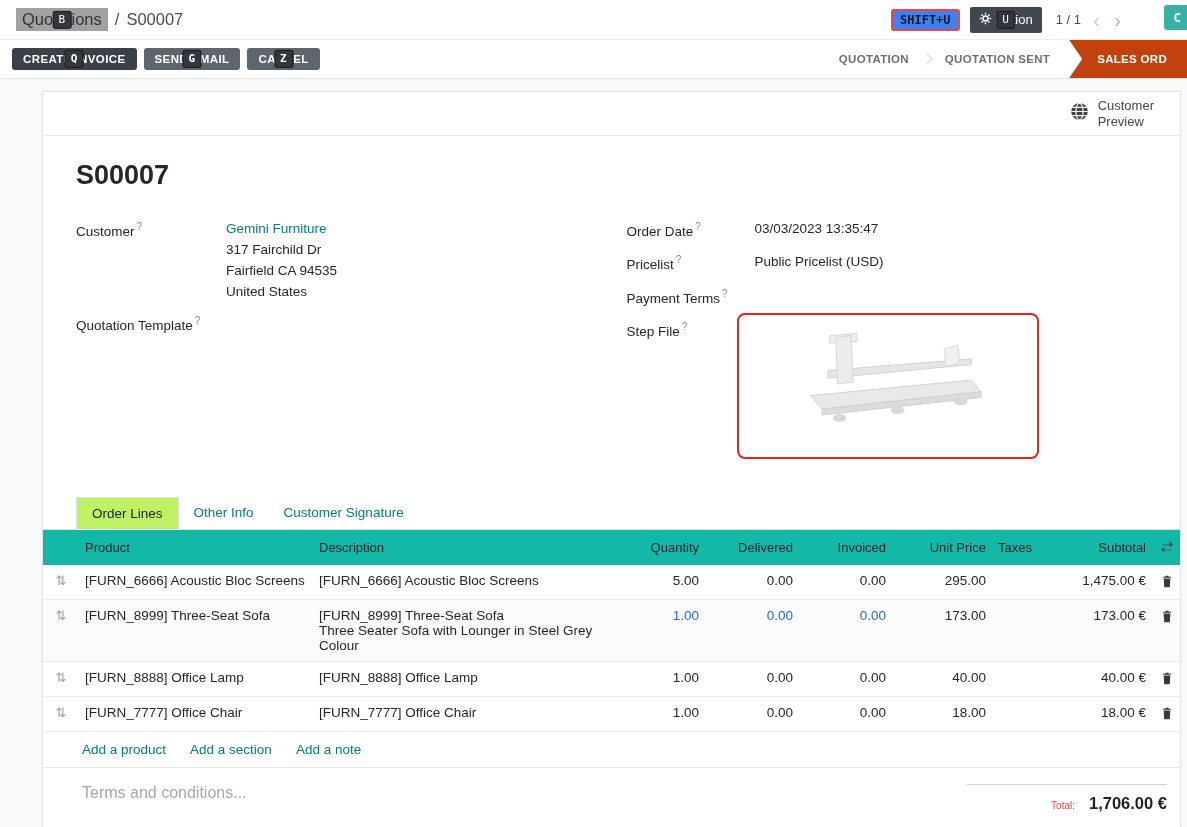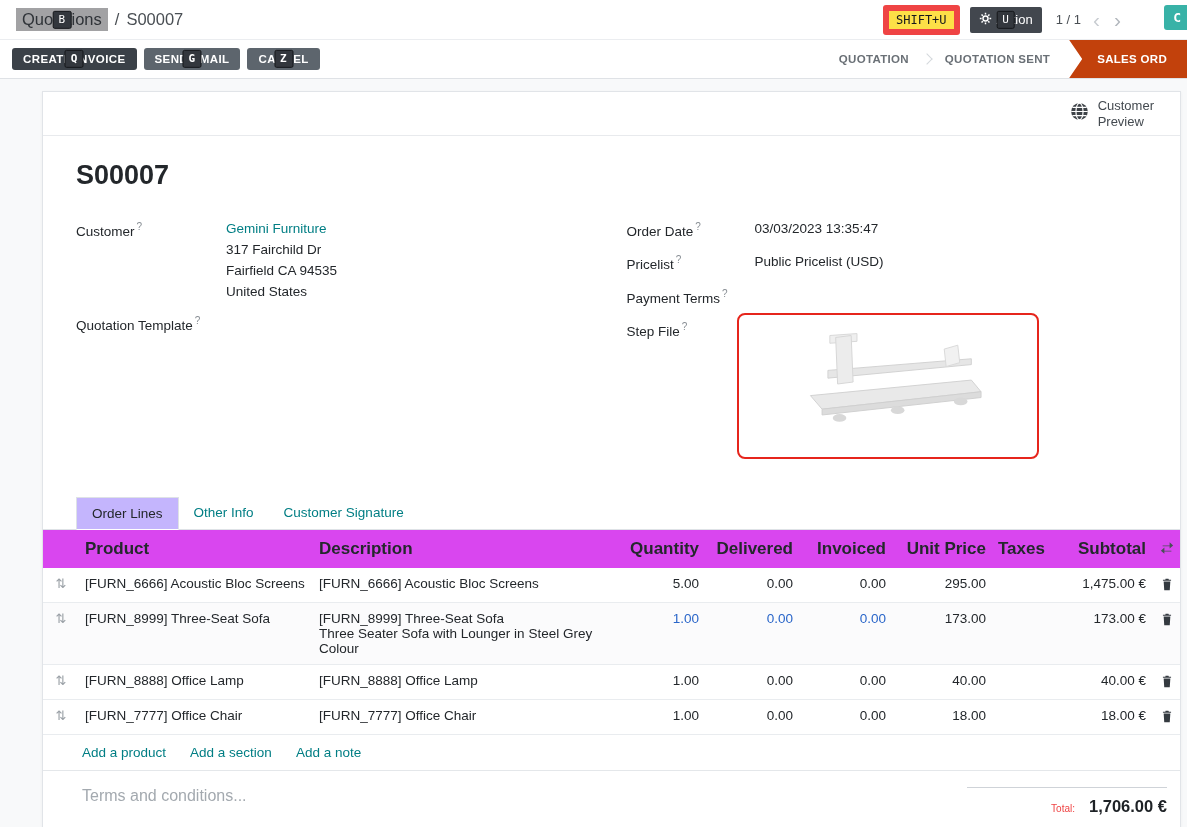--- a/index.html
+++ b/index.html
@@ -7,21 +7,21 @@
   body { font-family:"Liberation Sans", sans-serif; background:#fff; color:#23272b; }
   .app { width:1187px; height:827px; position:relative; overflow:hidden; background:#f8f9fa; }
 
   
   .topbar { height:40px; display:flex; align-items:center; padding:0 16px; background:#fff; position:relative; border-bottom:1px solid #ebedf0; }
   .breadcrumb { font-size:16.5px; color:#4a4f54; display:flex; align-items:center; gap:7px; }
   .bc-parent { position:relative; background:#a2a2a4; color:#2f3338; padding:2px 6px; cursor:pointer; }
   .kbd-badge { font-family:"DejaVu Sans Mono", monospace; font-size:11px; background:#33373d; color:#fff; padding:1px 5px; border-radius:2px; line-height:1.3; border:1px solid #15171a; }
   .bc-badge { position:absolute; left:50%; top:50%; transform:translate(-50%,-50%); }
   .topbar-right { margin-left:auto; display:flex; align-items:center; gap:10px; padding-right:48px; }
-  .shift-badge { font-family:"DejaVu Sans Mono", monospace; font-size:12px; font-weight:400; color:#17191c; background:#fde047; border:6px solid #ef4444; border-radius:3px; padding:2px 7px; }
+  .shift-badge { font-family:"DejaVu Sans Mono", monospace; font-size:12px; font-weight:700; color:#17191c; background:#3b82f6; border:2px solid #ef4444; border-radius:3px; padding:2px 7px; }
   .action-btn { position:relative; display:flex; align-items:center; gap:5px; background:#42474e; color:#fff; border:none; font-size:13px; padding:5px 9px; border-radius:2px; font-family:inherit; cursor:pointer; }
   .pager { font-size:13px; color:#4a4f54; margin-left:4px; }
   .pager-prev, .pager-next { font-size:21px; line-height:1; color:#c8ccd1; padding:0 2px; cursor:pointer; }
   .pager-next { color:#b2b7bd; }
   .corner-badge { position:absolute; right:-14px; top:5px; background:#38b2a7; color:#fff; font-family:"DejaVu Sans Mono", monospace; font-size:13px; font-weight:700; padding:5px 20px 5px 9px; border-radius:3px; }
 
   
   .controlbar { height:39px; display:flex; align-items:center; background:#fff; border-bottom:1px solid #dfe2e6; padding-left:12px; }
   .btn { position:relative; color:#fff; font-size:11.5px; font-weight:700; letter-spacing:.4px; border:none; border-radius:3px; padding:5px 11px; margin-right:7px; font-family:inherit; cursor:pointer; }
   .btn-dark { background:#3b4148; }
@@ -45,25 +45,25 @@
   .col2 .flabel { flex:0 0 128px; }
   .flabel.bold { font-weight:400; }
   sup.help { color:#878d93; font-size:10px; margin-left:2px; }
   .link { color:#017e84; cursor:pointer; }
   .fvalue { flex:1; }
   .stepbox { border:2px solid #e6251c; border-radius:8px; width:302px; height:146px; display:flex; align-items:center; justify-content:center; margin-top:-6px; cursor:pointer; }
 
   
   .tabs { margin-top:28px; padding-left:33px; display:flex; border-bottom:1px solid #dee2e6; }
   .tab { font-size:13.5px; padding:8px 15px; color:#017e84; margin-bottom:-1px; cursor:pointer; }
-  .tab.active { background:#c4b5fd; border:1px solid #dee2e6; border-bottom:1px solid #fff; color:#23272b; }
+  .tab.active { background:#bef264; border:1px solid #dee2e6; border-bottom:1px solid #fff; color:#23272b; }
 
   
   table.lines { width:100%; border-collapse:collapse; table-layout:fixed; }
-  thead th { background:#d946ef; font-weight:700; font-size:17px; color:#24282c; padding:8px 6px; text-align:left; }
+  thead th { background:#14b8a6; font-weight:400; font-size:13px; color:#24282c; padding:8px 6px; text-align:left; }
   th.num, td.num { text-align:right; }
   td { padding:8px 6px; vertical-align:top; font-size:13.5px; color:#23272b; }
   tr.line { border-bottom:1px solid #e9ecef; }
   tr.line.alt { background:#fbfbfc; }
   .hl { color:#2a66c9; }
   .c-handle { width:36px; text-align:center; }
   .drag { color:#9aa0a6; font-size:13px; cursor:grab; }
   .c-trash { width:30px; text-align:center; padding-top:10px; }
   .trash, .sliders { cursor:pointer; display:inline-block; }
 

